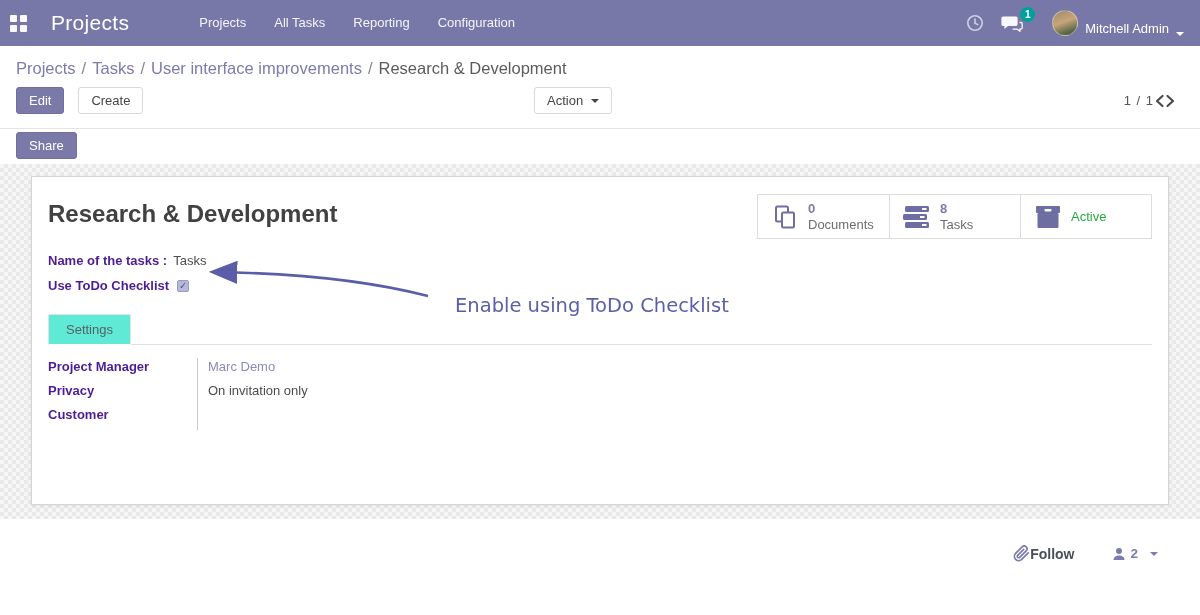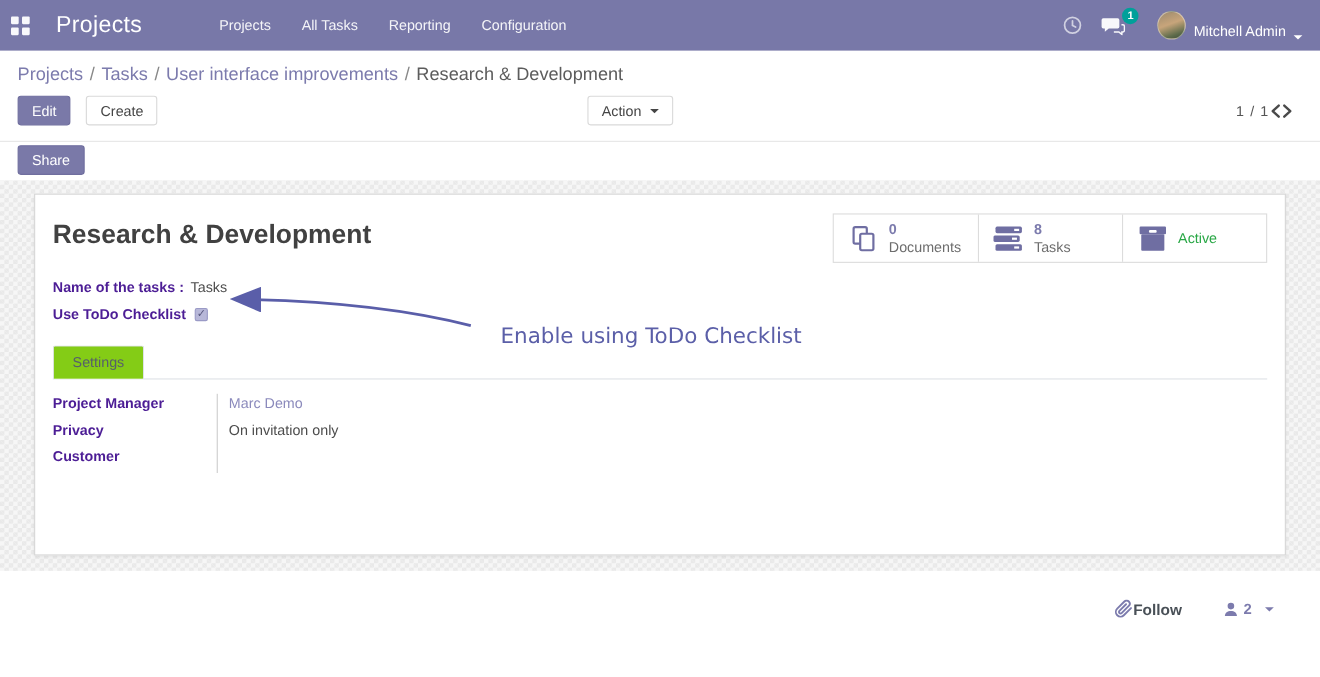--- a/index.html
+++ b/index.html
@@ -109,21 +109,21 @@
   .annotation-arrow { position: absolute; left: 0; top: 0; width: 1138px; height: 329px; pointer-events: none; z-index: 4; }
   .annotation-text {
     position: absolute; left: 423px; top: 117px; z-index: 4;
     font-family: "DejaVu Sans", sans-serif;
     font-size: 19.5px; color: #5b5fa8; pointer-events: none;
   }
 
   .tabs-row { margin-top: 21px; border-bottom: 1px solid #dee2e6; }
   .tab {
     display: inline-block; padding: 7px 17px; margin-bottom: -1px;
-    background: #84cc16; color: #57606a; cursor: pointer;
+    background: #5eead4; color: #57606a; cursor: pointer;
     border: 1px solid #dee2e6; border-bottom: 1px solid #fff;
     border-radius: 2px 2px 0 0;
   }
 
   .fields-group { margin-top: 13px; display: grid; grid-template-columns: 149px auto; width: 560px; }
   .fg-labels .field-label-b, .fg-values .field-row-val { display: block; height: 24px; line-height: 18px; }
   .fg-values { border-left: 1px solid #ccc; padding-left: 10px; }
   .link-purple { color: #8b8abc; cursor: pointer; text-decoration: none; }
 
   

